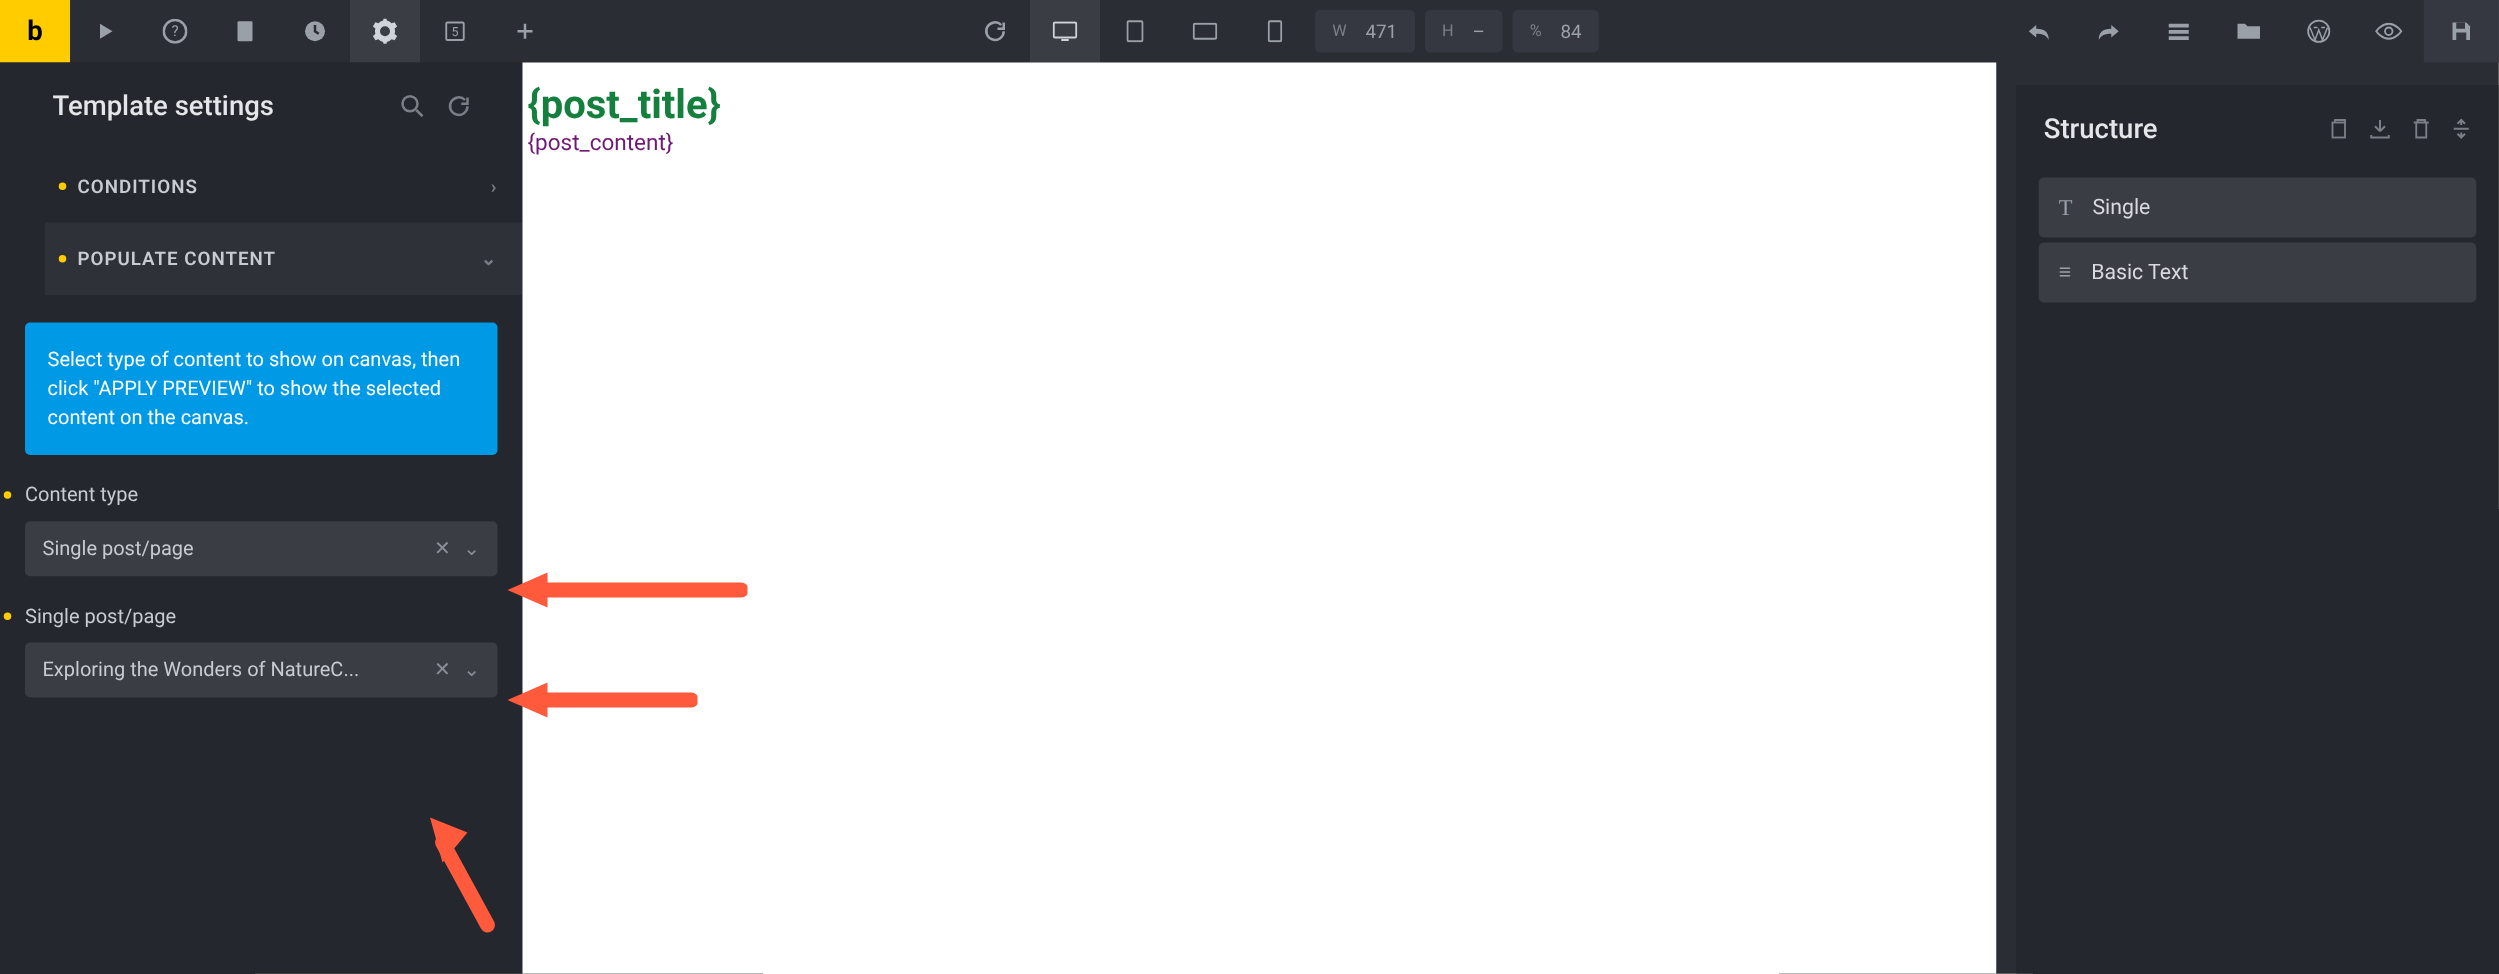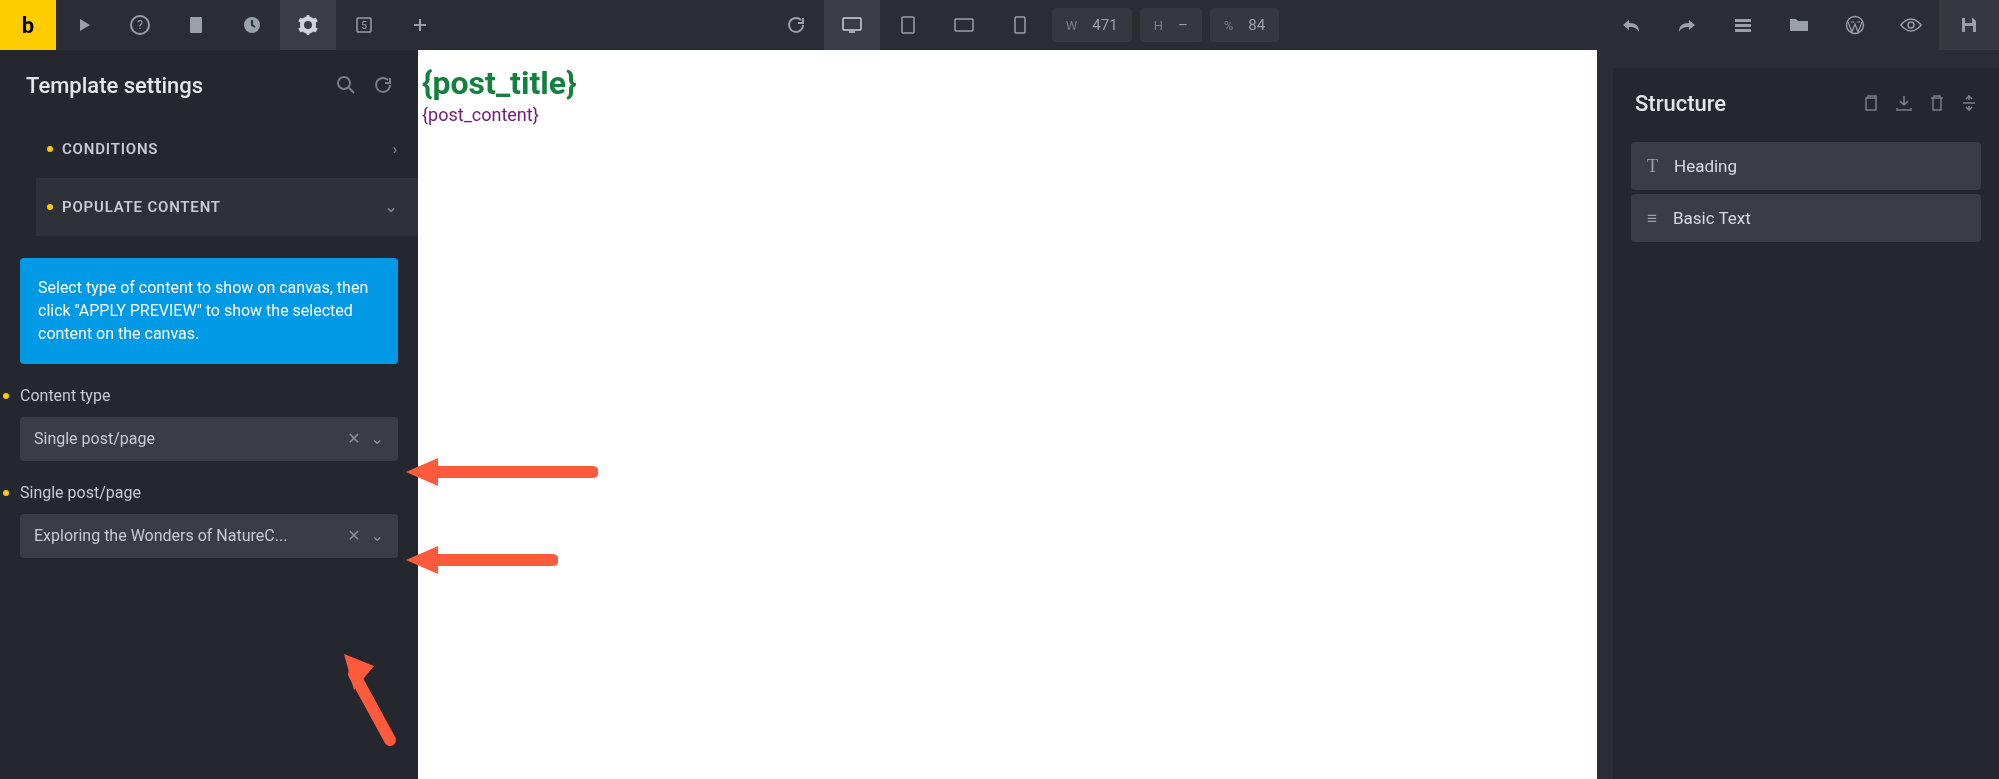--- a/index.html
+++ b/index.html
@@ -11,21 +11,21 @@
 .tb-btn.active { background:#3a3d44; color:#d0d3d8; }
 .tb-btn.logo { background:#ffcc00; color:#000; font-weight:700; font-size:22px; }
 .tb-btn.save { background:#353840; width:60px; }
 .tb-spacer { flex:1; }
 .dim-box { height:34px; background:#353840; display:flex; align-items:center; padding:0 14px; color:#9aa0a8; font-size:15px; border-radius:4px; margin:0 4px; }
 .dim-label { color:#7a7e86; margin-right:14px; font-size:13px; letter-spacing:1px; }
 svg { display:block; }
 
 
 .left { position:absolute; left:0; top:50px; width:418px; bottom:0; background:#24272d; }
-.left-head { height:70px; display:flex; align-items:center; padding:0 26px; color:#e4e6ea; font-size:22px; font-weight:500; }
+.left-head { height:70px; display:flex; align-items:center; padding:0 42px; color:#e4e6ea; font-size:22px; font-weight:500; }
 .left-head .grow { flex:1; }
 .left-head .hicon { color:#7a7e86; margin-left:18px; cursor:pointer; }
 .section-row { height:58px; display:flex; align-items:center; padding:0 20px 0 26px; color:#c8cbd0; font-size:15px; font-weight:600; letter-spacing:0.8px; cursor:pointer; position:relative;margin-left:36px; }
 .section-row.alt { background:#2e3138; }
 .section-row .dot { width:6px; height:6px; border-radius:50%; background:#ffcc00; position:absolute; left:11px; }
 .section-row .grow { flex:1; }
 .section-row .chev { color:#7a7e86; }
 .section-body { padding:22px 20px 34px; }
 .info-box { background:#0099e5; color:#fff; font-size:16px; line-height:1.45; padding:18px 18px; border-radius:4px; }
 .field { margin-top:22px; position:relative; }
@@ -265,21 +265,21 @@
         </svg>
       </span>
     <span class="ricon">
         <svg width="16" height="18" viewBox="0 0 16 18" fill="none" stroke="currentColor" stroke-width="1.6">
           <path d="M2 9h12M8 2v4M8 16v-4M5 5l3-3 3 3M5 13l3 3 3-3"></path>
         </svg>
       </span>
   </div>
   <div class="struct-item">
     <span class="sicon" style="font-family:serif;font-size:18px;">T</span>
-    <span>Heading</span>
+    <span>Single</span>
   </div>
   <div class="struct-item">
     <span class="sicon">≡</span>
     <span>Basic Text</span>
   </div>
 </div>
 
 <svg class="arrow" style="left:398px;top:452px" width="200" height="40">
     <path d="M195 20 L30 20" stroke="#ff5a3c" stroke-width="12" stroke-linecap="round"></path>
     <path d="M8 20 L40 6 L40 34 Z" fill="#ff5a3c"></path>

